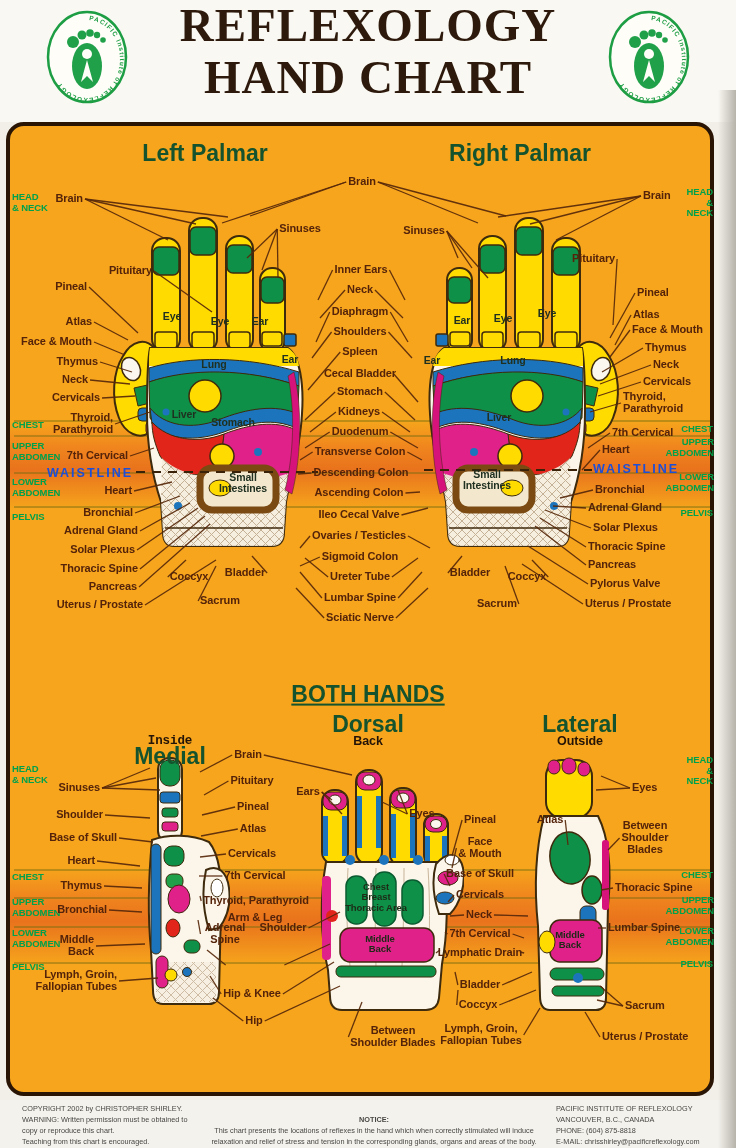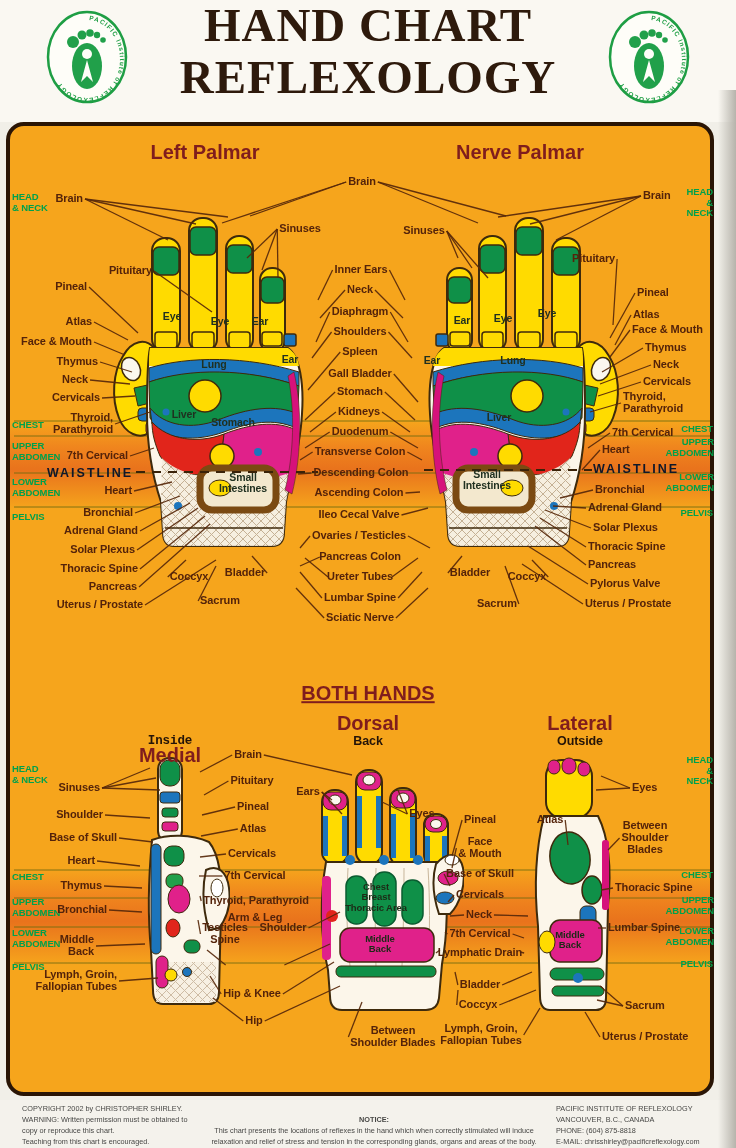--- a/index.html
+++ b/index.html
@@ -19,23 +19,23 @@
   .band.b1{top:421px;height:88px;}
   .band.b2{top:868px;height:97px;}
   svg.lay{position:absolute;left:0;top:0;pointer-events:none;}
   #under{z-index:1;} #over{z-index:3;}
   .hand{position:absolute;z-index:2;}
   .flip{transform:scaleX(-1);}
   #labels{position:absolute;left:0;top:0;width:736px;height:1148px;z-index:4;pointer-events:none;}
   .lab{position:absolute;font-size:11px;font-weight:bold;color:#54230A;line-height:1.08;
        white-space:pre-line;letter-spacing:-0.1px;}
   .lab.zone{font-size:9.5px;color:#00A14B;line-height:1.12;}
-  .lab.sect{font-size:20px;color:#7f1d1d;letter-spacing:0;}
+  .lab.sect{font-size:23px;color:#14532d;letter-spacing:0;}
   .lab.sub{font-size:12.5px;color:#241408;}
-  .lab.wl{font-size:12.5px;font-weight:600;letter-spacing:2px;color:#0f172a;}
+  .lab.wl{font-size:12.5px;font-weight:600;letter-spacing:2px;color:#1d4ed8;}
   .lab.in{font-size:10.5px;color:#203020;}
   .lab.in-s{font-size:9.5px;color:#1C2A16;}
   .al{text-align:left;} .ar{text-align:right;} .ac{text-align:center;}
   .footer{position:absolute;left:0;top:1100px;width:736px;height:48px;background:#F4F2EC;}
   .ftxt{position:absolute;font-size:7.3px;color:#474745;line-height:1.5;white-space:pre-line;}
   .fl{left:22px;top:4px;width:210px;}
   .fm{left:196px;top:4px;width:356px;text-align:center;}
   .fm .nt{font-weight:bold;}
   .fr{left:556px;top:4px;width:176px;}
   .scanstrip{position:absolute;right:0;top:90px;width:18px;height:1058px;z-index:5;
@@ -65,22 +65,22 @@
       <ellipse cx="43" cy="58" rx="15" ry="23" fill="#21A04A"></ellipse>
       <circle cx="29" cy="34" r="6" fill="#21A04A"></circle>
         <circle cx="38" cy="27" r="4.5" fill="#21A04A"></circle>
       <circle cx="46" cy="25" r="3.8" fill="#21A04A"></circle>
         <circle cx="53" cy="27" r="3.2" fill="#21A04A"></circle>
       <circle cx="59" cy="32" r="2.8" fill="#21A04A"></circle>
       <circle cx="43" cy="46" r="5" fill="#FEFDF8"></circle>
       <path d="M43 52 L37 74 L43 68 L49 74 Z" fill="#FEFDF8"></path>
     </svg>
     <div class="titlewrap">
+      <div class="title1">REFLEXOLOGY</div>
       <div class="title1">HAND CHART</div>
-      <div class="title1">REFLEXOLOGY</div>
     </div>
     <svg class="logo r" width="86" height="98" viewBox="0 0 86 98">
       <ellipse cx="43" cy="49" rx="39" ry="45" fill="#FEFDF8" stroke="#1E9E44" stroke-width="2.5"></ellipse>
       <path id="lgB" d="M 43 12 A 33 39 0 1 1 42.9 12" fill="none"></path>
       <text font-size="6.5" fill="#1E9E44" font-weight="bold" letter-spacing="1">
         <textPath href="#lgB" startOffset="2">PACIFIC   Institute of   REFLEXOLOGY</textPath>
       </text>
       <ellipse cx="43" cy="58" rx="15" ry="23" fill="#21A04A"></ellipse>
       <circle cx="29" cy="34" r="6" fill="#21A04A"></circle>
         <circle cx="38" cy="27" r="4.5" fill="#21A04A"></circle>
@@ -430,21 +430,21 @@
       <line x1="630" y1="788" x2="596" y2="790" stroke="#57280A" stroke-width="1.3" opacity="0.92"></line>
       <line x1="619.5625" y1="838" x2="608" y2="850" stroke="#57280A" stroke-width="1.3" opacity="0.92"></line>
       <line x1="613" y1="888" x2="601" y2="890" stroke="#57280A" stroke-width="1.3" opacity="0.92"></line>
       <line x1="606" y1="928" x2="598" y2="928" stroke="#57280A" stroke-width="1.3" opacity="0.92"></line>
       <line x1="623" y1="1006" x2="600" y2="986" stroke="#57280A" stroke-width="1.3" opacity="0.92"></line>
       <line x1="623" y1="1006" x2="597" y2="1000" stroke="#57280A" stroke-width="1.3" opacity="0.92"></line>
       <line x1="600" y1="1037" x2="585" y2="1012" stroke="#57280A" stroke-width="1.3" opacity="0.92"></line>
     </svg>
   <div id="labels">
       <span class="lab ac sect" style="left: 205px; top: 153px; transform: translate(-50%, -50%);">Left Palmar</span>
-      <span class="lab ac sect" style="left: 520px; top: 153px; transform: translate(-50%, -50%);">Nerve Palmar</span>
+      <span class="lab ac sect" style="left: 520px; top: 153px; transform: translate(-50%, -50%);">Right Palmar</span>
       <span class="lab al zone" style="left: 12px; top: 203px; transform: translate(0px, -50%);">HEAD
 &amp; NECK</span>
       <span class="lab al zone" style="left: 12px; top: 425px; transform: translate(0px, -50%);">CHEST</span>
       <span class="lab al zone" style="left: 12px; top: 452px; transform: translate(0px, -50%);">UPPER
 ABDOMEN</span>
       <span class="lab al zone" style="left: 12px; top: 488px; transform: translate(0px, -50%);">LOWER
 ABDOMEN</span>
       <span class="lab al zone" style="left: 12px; top: 517px; transform: translate(0px, -50%);">PELVIS</span>
       <span class="lab ar zone" style="left: 713px; top: 203px; transform: translate(-100%, -50%);">HEAD
 &amp; NECK</span>
@@ -477,31 +477,31 @@
       <span class="lab ac" style="left: 245px; top: 573px; transform: translate(-50%, -50%);">Bladder</span>
       <span class="lab ac" style="left: 220px; top: 601px; transform: translate(-50%, -50%);">Sacrum</span>
       <span class="lab ac" style="left: 362px; top: 182px; transform: translate(-50%, -50%);">Brain</span>
       <span class="lab ac" style="left: 300px; top: 229px; transform: translate(-50%, -50%);">Sinuses</span>
       <span class="lab ac" style="left: 424px; top: 231px; transform: translate(-50%, -50%);">Sinuses</span>
       <span class="lab ac" style="left: 361px; top: 270px; transform: translate(-50%, -50%);">Inner Ears</span>
       <span class="lab ac" style="left: 360px; top: 290px; transform: translate(-50%, -50%);">Neck</span>
       <span class="lab ac" style="left: 360px; top: 312px; transform: translate(-50%, -50%);">Diaphragm</span>
       <span class="lab ac" style="left: 360px; top: 332px; transform: translate(-50%, -50%);">Shoulders</span>
       <span class="lab ac" style="left: 360px; top: 352px; transform: translate(-50%, -50%);">Spleen</span>
-      <span class="lab ac" style="left: 360px; top: 374px; transform: translate(-50%, -50%);">Gall Bladder</span>
+      <span class="lab ac" style="left: 360px; top: 374px; transform: translate(-50%, -50%);">Cecal Bladder</span>
       <span class="lab ac" style="left: 360px; top: 392px; transform: translate(-50%, -50%);">Stomach</span>
       <span class="lab ac" style="left: 359px; top: 412px; transform: translate(-50%, -50%);">Kidneys</span>
       <span class="lab ac" style="left: 360px; top: 432px; transform: translate(-50%, -50%);">Duodenum</span>
       <span class="lab ac" style="left: 360px; top: 452px; transform: translate(-50%, -50%);">Transverse Colon</span>
       <span class="lab ac" style="left: 361px; top: 473px; transform: translate(-50%, -50%);">Descending Colon</span>
       <span class="lab ac" style="left: 359px; top: 493px; transform: translate(-50%, -50%);">Ascending Colon</span>
       <span class="lab ac" style="left: 359px; top: 515px; transform: translate(-50%, -50%);">Ileo Cecal Valve</span>
       <span class="lab ac" style="left: 359px; top: 536px; transform: translate(-50%, -50%);">Ovaries / Testicles</span>
-      <span class="lab ac" style="left: 360px; top: 557px; transform: translate(-50%, -50%);">Pancreas Colon</span>
-      <span class="lab ac" style="left: 360px; top: 577px; transform: translate(-50%, -50%);">Ureter Tubes</span>
+      <span class="lab ac" style="left: 360px; top: 557px; transform: translate(-50%, -50%);">Sigmoid Colon</span>
+      <span class="lab ac" style="left: 360px; top: 577px; transform: translate(-50%, -50%);">Ureter Tube</span>
       <span class="lab ac" style="left: 360px; top: 598px; transform: translate(-50%, -50%);">Lumbar Spine</span>
       <span class="lab ac" style="left: 360px; top: 618px; transform: translate(-50%, -50%);">Sciatic Nerve</span>
       <span class="lab al" style="left: 643px; top: 196px; transform: translate(0px, -50%);">Brain</span>
       <span class="lab al" style="left: 572px; top: 259px; transform: translate(0px, -50%);">Pituitary</span>
       <span class="lab al" style="left: 637px; top: 293px; transform: translate(0px, -50%);">Pineal</span>
       <span class="lab al" style="left: 633px; top: 315px; transform: translate(0px, -50%);">Atlas</span>
       <span class="lab al" style="left: 632px; top: 330px; transform: translate(0px, -50%);">Face &amp; Mouth</span>
       <span class="lab al" style="left: 645px; top: 348px; transform: translate(0px, -50%);">Thymus</span>
       <span class="lab al" style="left: 653px; top: 365px; transform: translate(0px, -50%);">Neck</span>
       <span class="lab al" style="left: 643px; top: 382px; transform: translate(0px, -50%);">Cervicals</span>
@@ -570,21 +570,21 @@
 Back</span>
       <span class="lab ar" style="left: 117px; top: 981px; transform: translate(-100%, -50%);">Lymph, Groin,
 Fallopian Tubes</span>
       <span class="lab ac" style="left: 248px; top: 755px; transform: translate(-50%, -50%);">Brain</span>
       <span class="lab ac" style="left: 252px; top: 781px; transform: translate(-50%, -50%);">Pituitary</span>
       <span class="lab ac" style="left: 253px; top: 807px; transform: translate(-50%, -50%);">Pineal</span>
       <span class="lab ac" style="left: 253px; top: 829px; transform: translate(-50%, -50%);">Atlas</span>
       <span class="lab ac" style="left: 252px; top: 854px; transform: translate(-50%, -50%);">Cervicals</span>
       <span class="lab ac" style="left: 255px; top: 876px; transform: translate(-50%, -50%);">7th Cervical</span>
       <span class="lab ac" style="left: 256px; top: 901px; transform: translate(-50%, -50%);">Thyroid, Parathyroid</span>
-      <span class="lab ac" style="left: 225px; top: 934px; transform: translate(-50%, -50%);">Testicles
+      <span class="lab ac" style="left: 225px; top: 934px; transform: translate(-50%, -50%);">Adrenal
 Spine</span>
       <span class="lab ac" style="left: 283px; top: 928px; transform: translate(-50%, -50%);">Shoulder</span>
       <span class="lab ac" style="left: 255px; top: 918px; transform: translate(-50%, -50%);">Arm &amp; Leg</span>
       <span class="lab ac" style="left: 252px; top: 994px; transform: translate(-50%, -50%);">Hip &amp; Knee</span>
       <span class="lab ac" style="left: 254px; top: 1021px; transform: translate(-50%, -50%);">Hip</span>
       <span class="lab ac" style="left: 308px; top: 792px; transform: translate(-50%, -50%);">Ears</span>
       <span class="lab ac" style="left: 393px; top: 1037px; transform: translate(-50%, -50%);">Between
 Shoulder Blades</span>
       <span class="lab ac in-s" style="left: 376px; top: 897px; transform: translate(-50%, -50%);">Chest
 Breast

